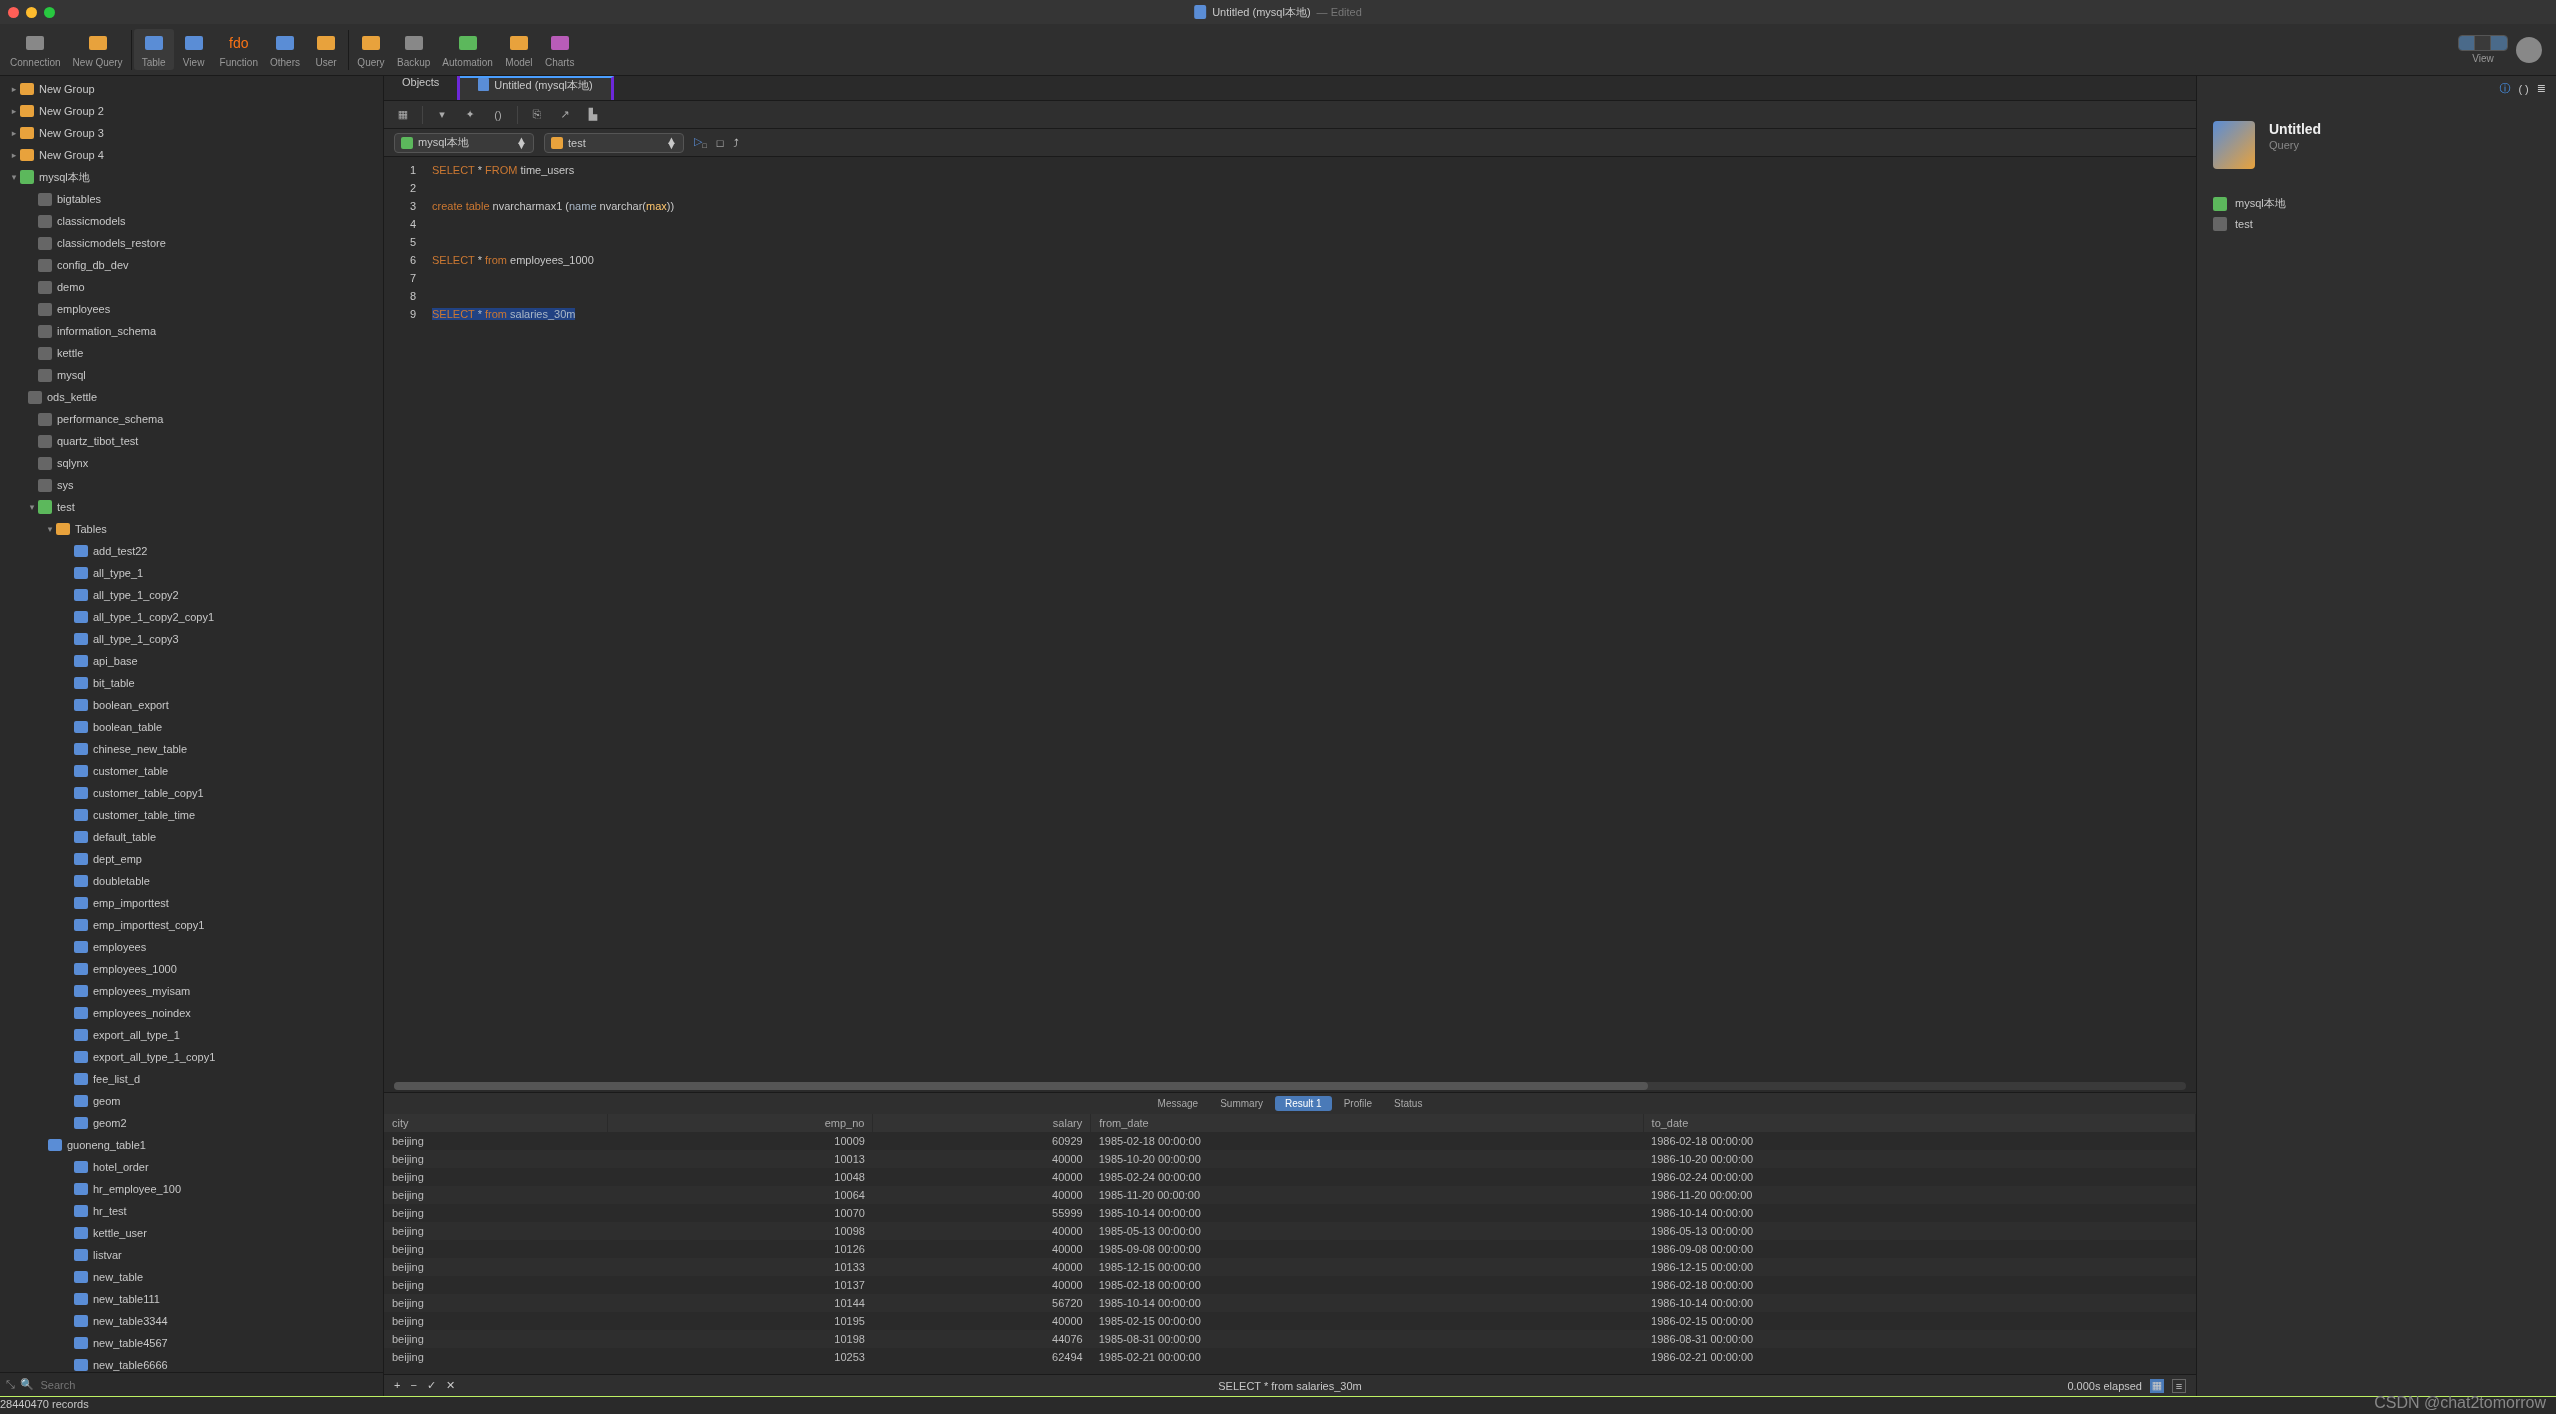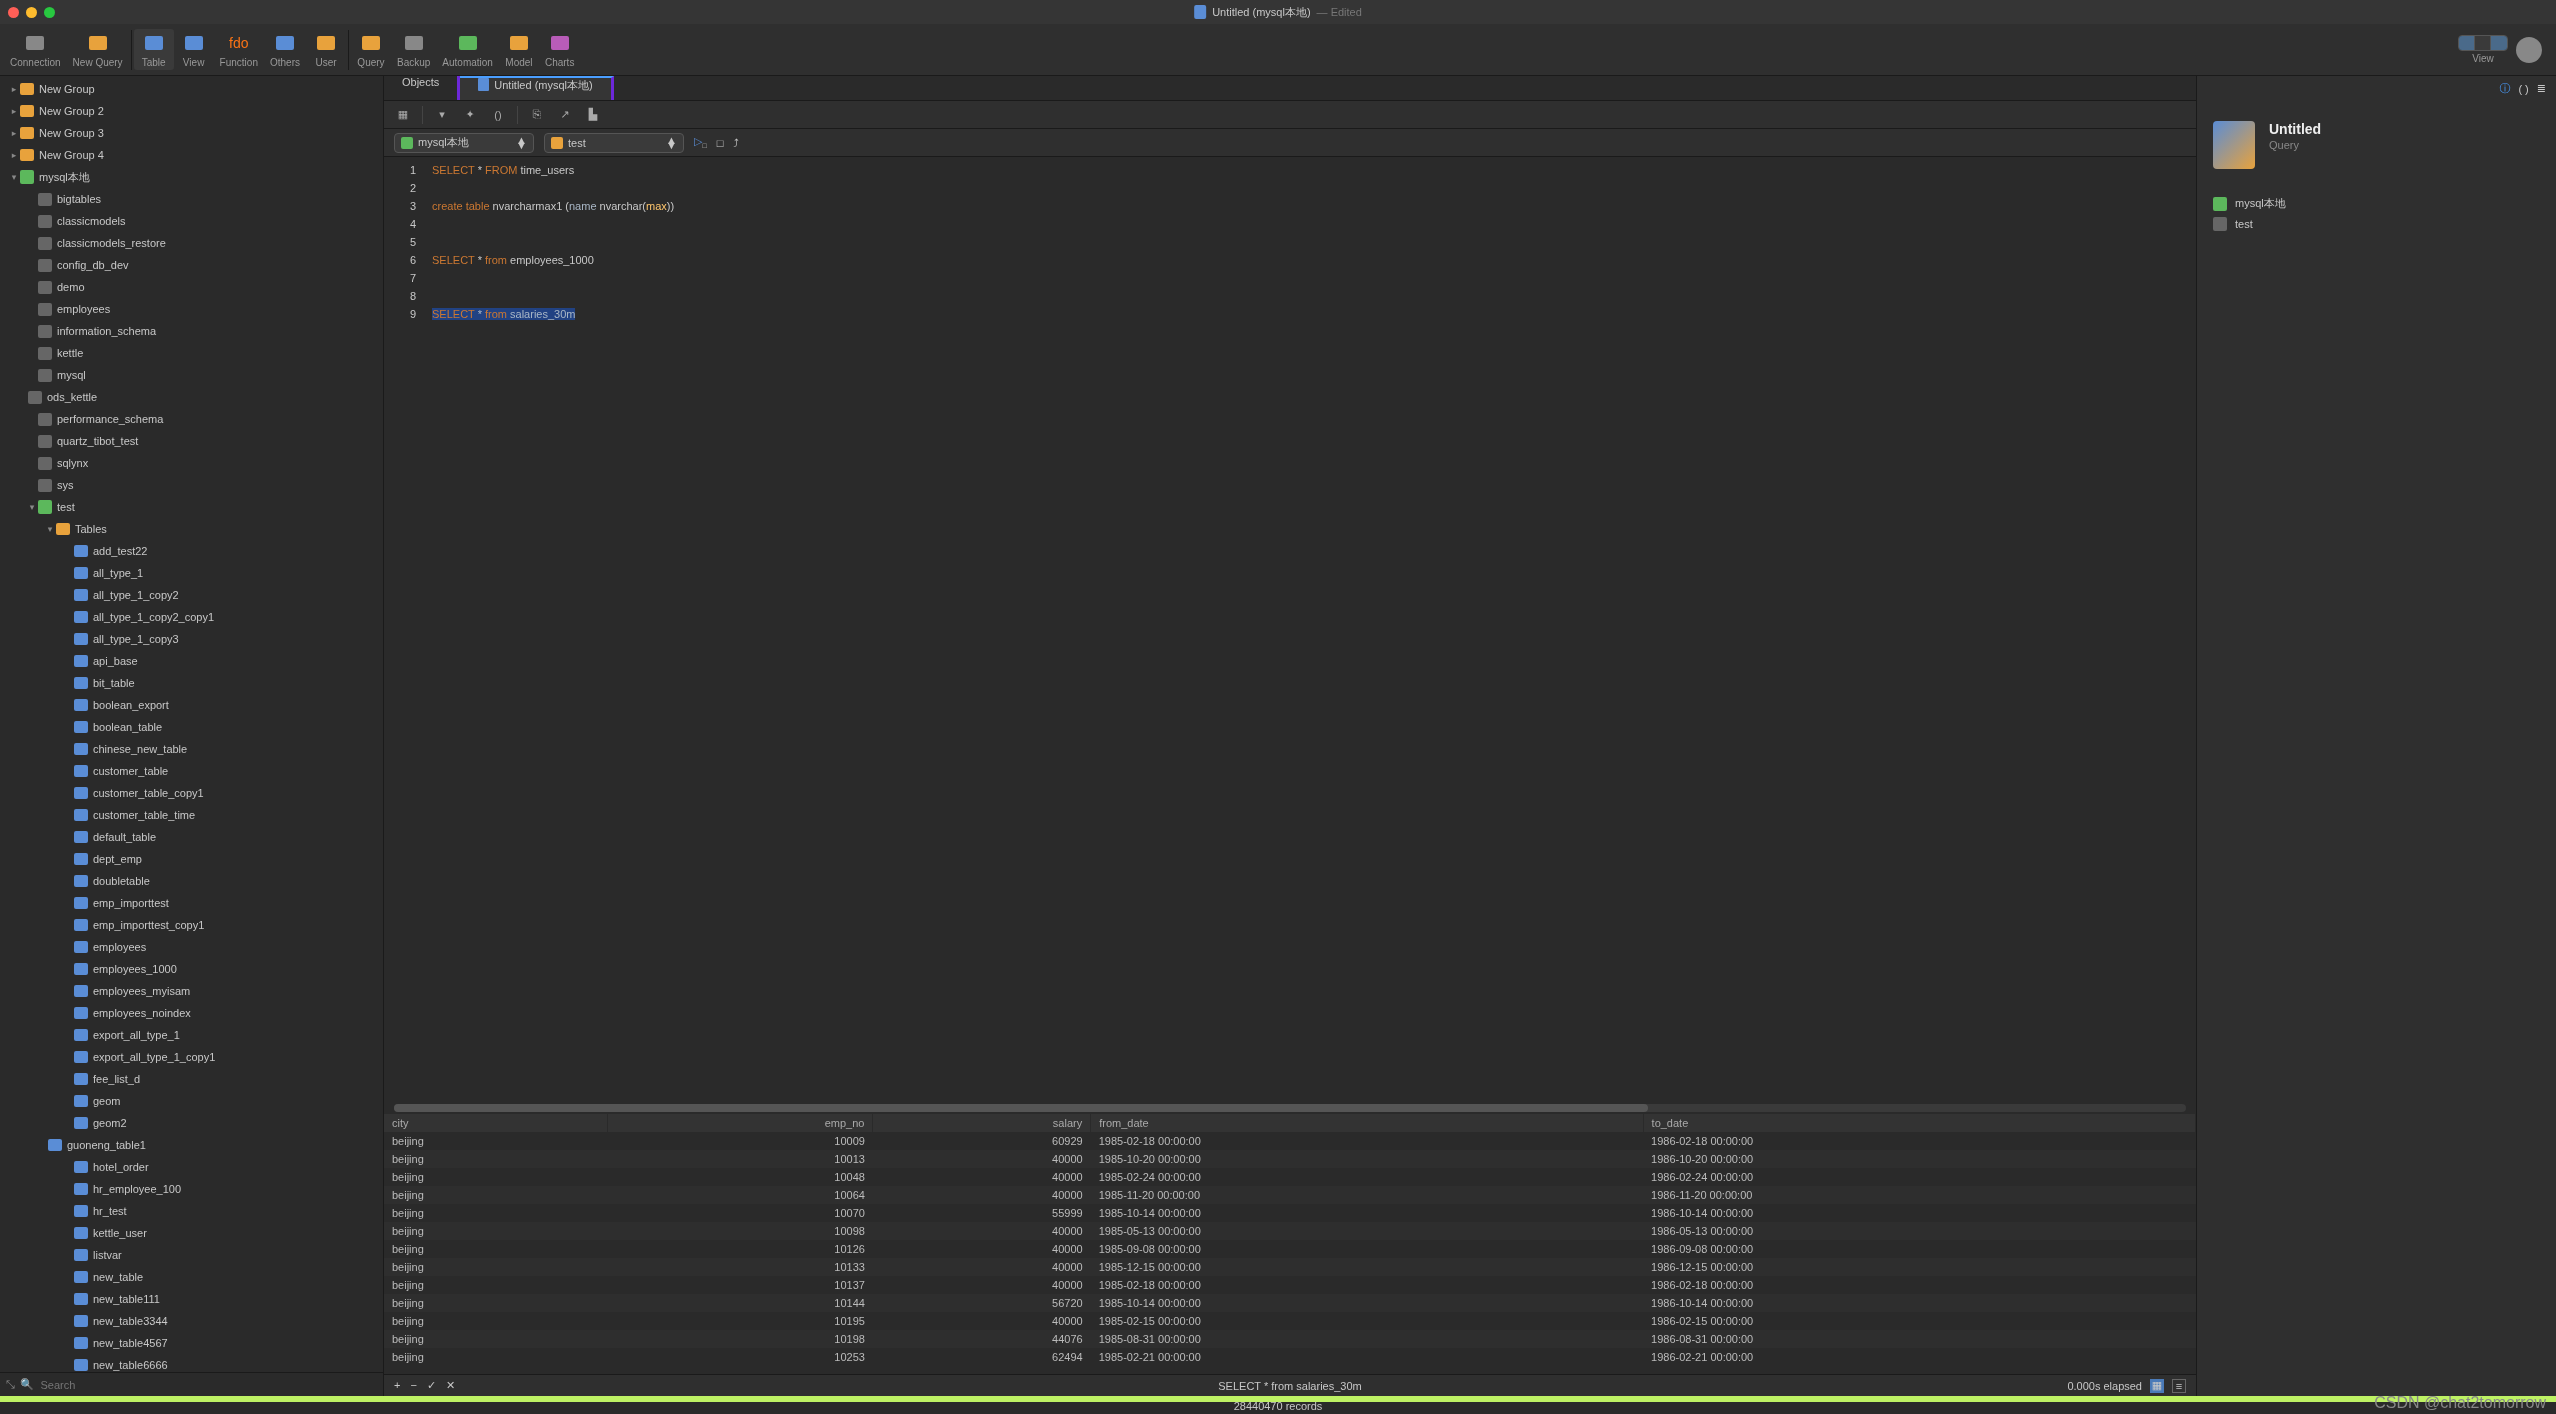--- a/index.html
+++ b/index.html
@@ -76,21 +76,21 @@
 .rightpanel{width:360px;background:#2f2f2f;border-left:1px solid #1a1a1a;display:flex;flex-direction:column}
 .rp-head{height:25px;display:flex;align-items:center;justify-content:flex-end;padding:0 10px;gap:8px;color:#888}
 .rp-head span{cursor:pointer}
 .rp-body{padding:20px 16px}
 .rp-doc{display:flex;gap:14px;margin-bottom:24px}
 .rp-doc .bigico{width:42px;height:48px;background:linear-gradient(135deg,#5a8dd6,#e8a23c);border-radius:4px}
 .rp-doc .meta .ttl{font-size:14px;font-weight:600;color:#eee}
 .rp-doc .meta .sub{font-size:11px;color:#888;margin-top:2px}
 .rp-row{display:flex;align-items:center;gap:8px;padding:3px 0;color:#bbb}
 .rp-row .rico{width:14px;height:14px;border-radius:2px;background:#666}
-.statusbar{height:14px;background:#2a2a2a;border-top:6px solid #bef264;display:flex;align-items:center;justify-content:center;font-size:10px;color:#888;position:relative}
+.statusbar{height:14px;background:#2a2a2a;border-top:1px solid #bef264;display:flex;align-items:center;justify-content:flex-start;font-size:10px;color:#888;position:relative}
 .watermark{position:absolute;right:10px;bottom:2px;font-size:16px;color:#888}
 svg{display:block}
 </style>
 </head>
 <body>
 
 <div class="titlebar">
   <div class="traffic">
     <span class="tf-r"></span>
     <span class="tf-y"></span>
@@ -573,20 +573,27 @@
           <div>6</div>
           <div>7</div>
           <div>8</div>
           <div>9</div>
         </div>
       <div class="code" id="code"><div><span class="kw">SELECT</span> * <span class="kw">FROM</span> time_users</div><div>&nbsp;</div><div><span class="kw">create</span> <span class="kw">table</span> nvarcharmax1 (<span class="id">name</span> nvarchar(<span class="fn">max</span>))</div><div>&nbsp;</div><div>&nbsp;</div><div><span class="kw">SELECT</span> * <span class="kw">from</span> employees_1000</div><div>&nbsp;</div><div>&nbsp;</div><div><span class="hl"><span class="kw">SELECT</span> <span style="color:#a9b7c6">*</span> <span class="kw">from</span> <span style="color:#a9b7c6">salaries_30m</span></span></div></div>
       <div class="editor-scroll">
           <div class="thumb"></div>
         </div>
     </div>
+    <div class="result-tabs" id="rtabs">
+        <div class="rtab">Message</div>
+        <div class="rtab">Summary</div>
+        <div class="rtab active">Result 1</div>
+        <div class="rtab">Profile</div>
+        <div class="rtab">Status</div>
+      </div>
     <div class="grid">
       <table id="grid-table">
           <thead>
             <tr>
               <th>city</th>
               <th>emp_no</th>
               <th>salary</th>
               <th>from_date</th>
               <th>to_date</th>
             </tr>

